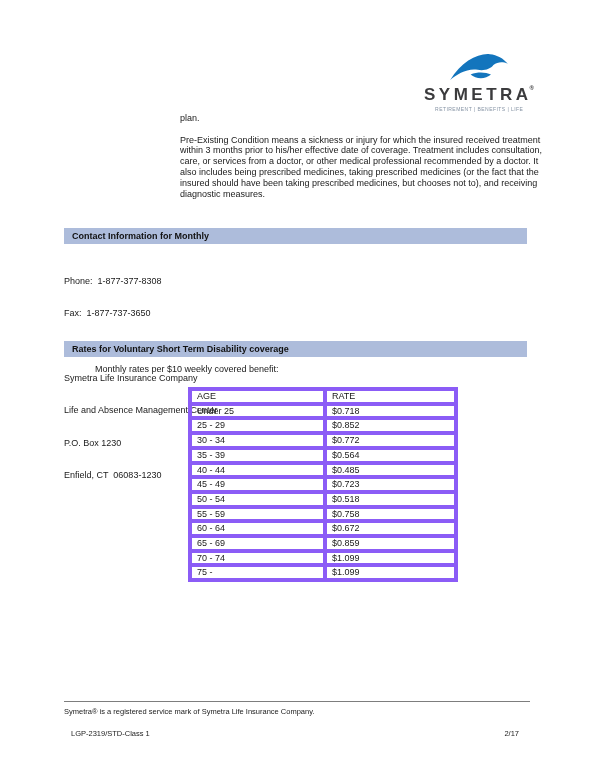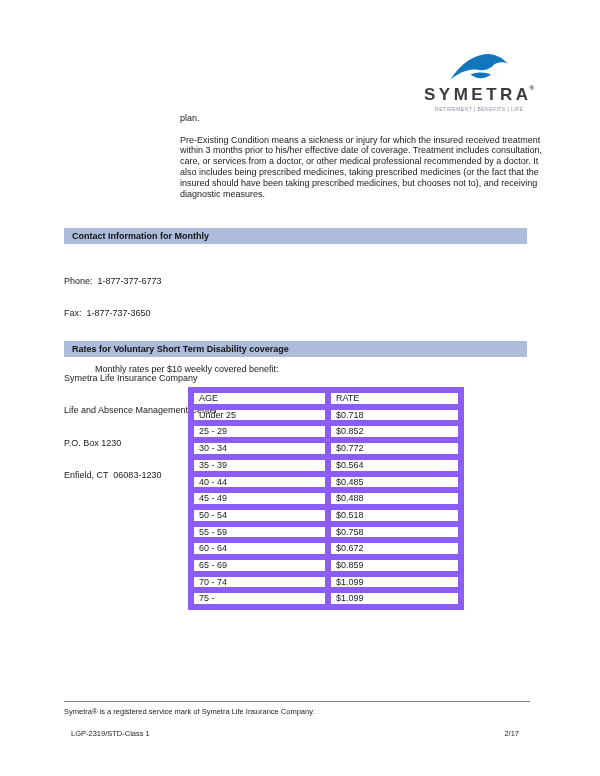--- a/index.html
+++ b/index.html
@@ -90,21 +90,21 @@
   }
   table.rates {
     position: absolute;
     left: 188px;
     top: 387px;
     border-collapse: collapse;
     font-size: 9px;
     color: #1a1a1a;
   }
   table.rates th, table.rates td {
-    border: 6px solid #8b5cf6;
+    border: 4px solid #8b5cf6;
     font-weight: normal;
     text-align: left;
     padding: 0 18px 0 5px;
     height: 10.7px;
     line-height: 10.7px;
   }
   table.rates th:first-child, table.rates td:first-child { width: 108px; }
   table.rates th:last-child,  table.rates td:last-child  { width: 104px; }
 
   
@@ -151,21 +151,21 @@
   </div>
 
   <div class="bodycol">
     <p>plan.</p>
     <p>Pre-Existing Condition means a sickness or injury for which the insured received treatment within 3 months prior to his/her effective date of coverage. Treatment includes consultation, care, or services from a doctor, or other medical professional recommended by a doctor. It also includes being prescribed medicines, taking prescribed medicines (or the fact that the insured should have been taking prescribed medicines, but chooses not to), and receiving diagnostic measures.</p>
   </div>
 
   <div class="banner banner-claims">Contact Information for Monthly</div>
 
   <div class="contact">
-    <div>Phone:  1-877-377-6773</div>
+    <div>Phone:  1-877-377-8308</div>
     <div>Fax:  1-877-737-3650</div>
     <div class="address">
       <div>Symetra Life Insurance Company</div>
       <div>Life and Absence Management Center</div>
       <div>P.O. Box 1230</div>
       <div>Enfield, CT  06083-1230</div>
     </div>
   </div>
 
   <div class="banner banner-rates">Rates for Voluntary Short Term Disability coverage</div>
@@ -195,21 +195,21 @@
         <tr>
           <td>35 - 39</td>
           <td>$0.564</td>
         </tr>
         <tr>
           <td>40 - 44</td>
           <td>$0.485</td>
         </tr>
         <tr>
           <td>45 - 49</td>
-          <td>$0.488</td>
+          <td>$0.723</td>
         </tr>
         <tr>
           <td>50 - 54</td>
           <td>$0.518</td>
         </tr>
         <tr>
           <td>55 - 59</td>
           <td>$0.758</td>
         </tr>
         <tr>

